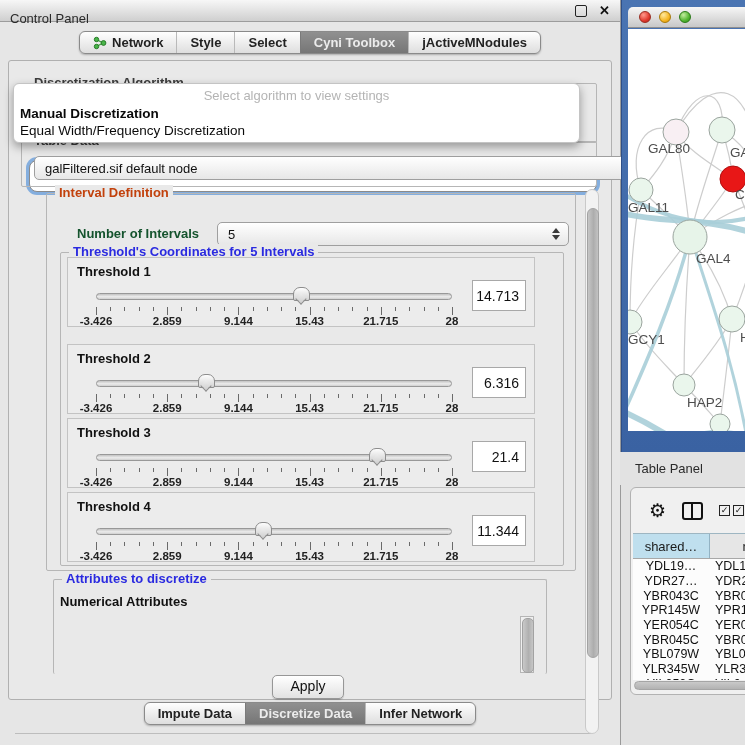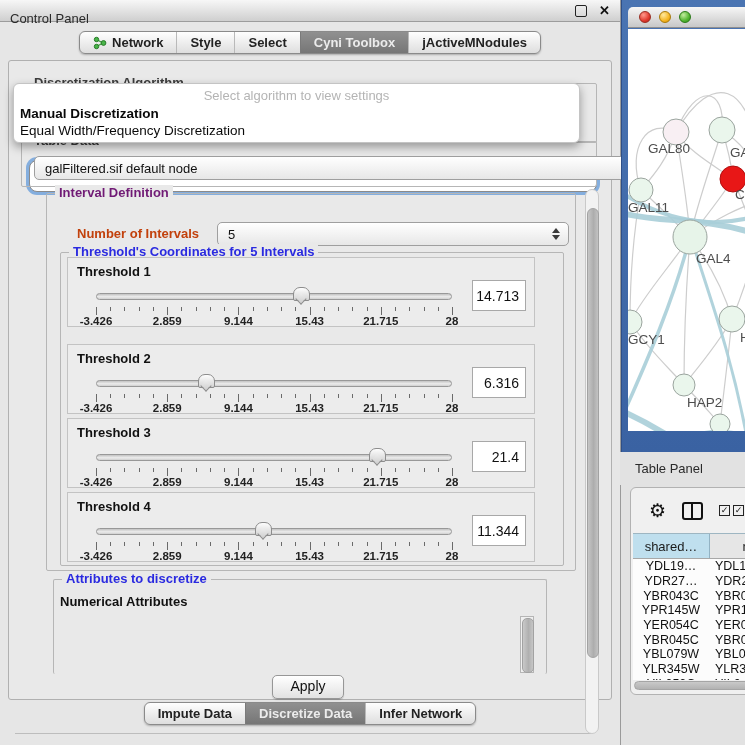--- a/index.html
+++ b/index.html
@@ -21,21 +21,21 @@
   .seg{display:flex;align-items:center;gap:5px;padding:3px 13px;font-size:13px;font-weight:bold;color:#222;
        border-left:1px solid #b9b9b9;cursor:default;white-space:nowrap;}
   .seg:first-child{border-left:none;}
   .seg.sel{background:linear-gradient(#909090,#767676);color:#ececec;border-left-color:#7a7a7a;}
   .net-ico svg{display:block;}
   
   .card{position:absolute;left:8px;top:60px;width:604px;height:640px;background:#e9e9e9;
         border:1px solid #b0b0b0;border-radius:3px;box-sizing:border-box;}
   .group{position:absolute;border:1px solid #b6b6b6;border-radius:2px;box-sizing:border-box;}
   .group>.gtitle{position:absolute;top:-9px;left:8px;background:#e9e9e9;padding:0 4px;font-size:13px;font-weight:bold;color:#3c3c3c;}
-  .gtitle.green{color:#701a75;}
+  .gtitle.green{color:#c2410c;}
   .gtitle.blue{color:#2a2ae0;font-weight:bold;}
   
   .combo{position:absolute;height:24px;border:1px solid #9f9f9f;border-radius:5px;
          background:linear-gradient(#ffffff,#e7e7e7);display:flex;align-items:center;
          padding:0 8px 0 10px;box-sizing:border-box;font-size:13px;color:#111;}
   .combo .sp{flex:1;}
   .spin{display:flex;flex-direction:column;gap:2px;align-items:center;}
   .spin .up{width:0;height:0;border-left:4px solid transparent;border-right:4px solid transparent;border-bottom:5px solid #3a3a3a;}
   .spin .dn{width:0;height:0;border-left:4px solid transparent;border-right:4px solid transparent;border-top:5px solid #3a3a3a;}
   
@@ -173,21 +173,21 @@
           <span class="sp"></span>
           <span class="spin">
               <i class="up"></i>
               <i class="dn"></i>
             </span>
         </div>
       </div>
 
       <div class="group" style="left:37px;top:132px;width:530px;height:378px;">
         <span class="gtitle green">Interval Definition</span>
-        <div style="position:absolute;left:30px;top:32px;font-size:13px;font-weight:bold;color:#c2410c;">Number of Intervals</div>
+        <div style="position:absolute;left:30px;top:32px;font-size:13px;font-weight:bold;color:#14532d;">Number of Intervals</div>
         <div class="combo" style="left:170px;top:28px;width:352px;">
           <span>5</span>
           <span class="sp"></span>
           <span class="spin">
               <i class="up"></i>
               <i class="dn"></i>
             </span>
         </div>
 
         <div class="group" style="left:13px;top:58px;width:504px;height:314px;">

